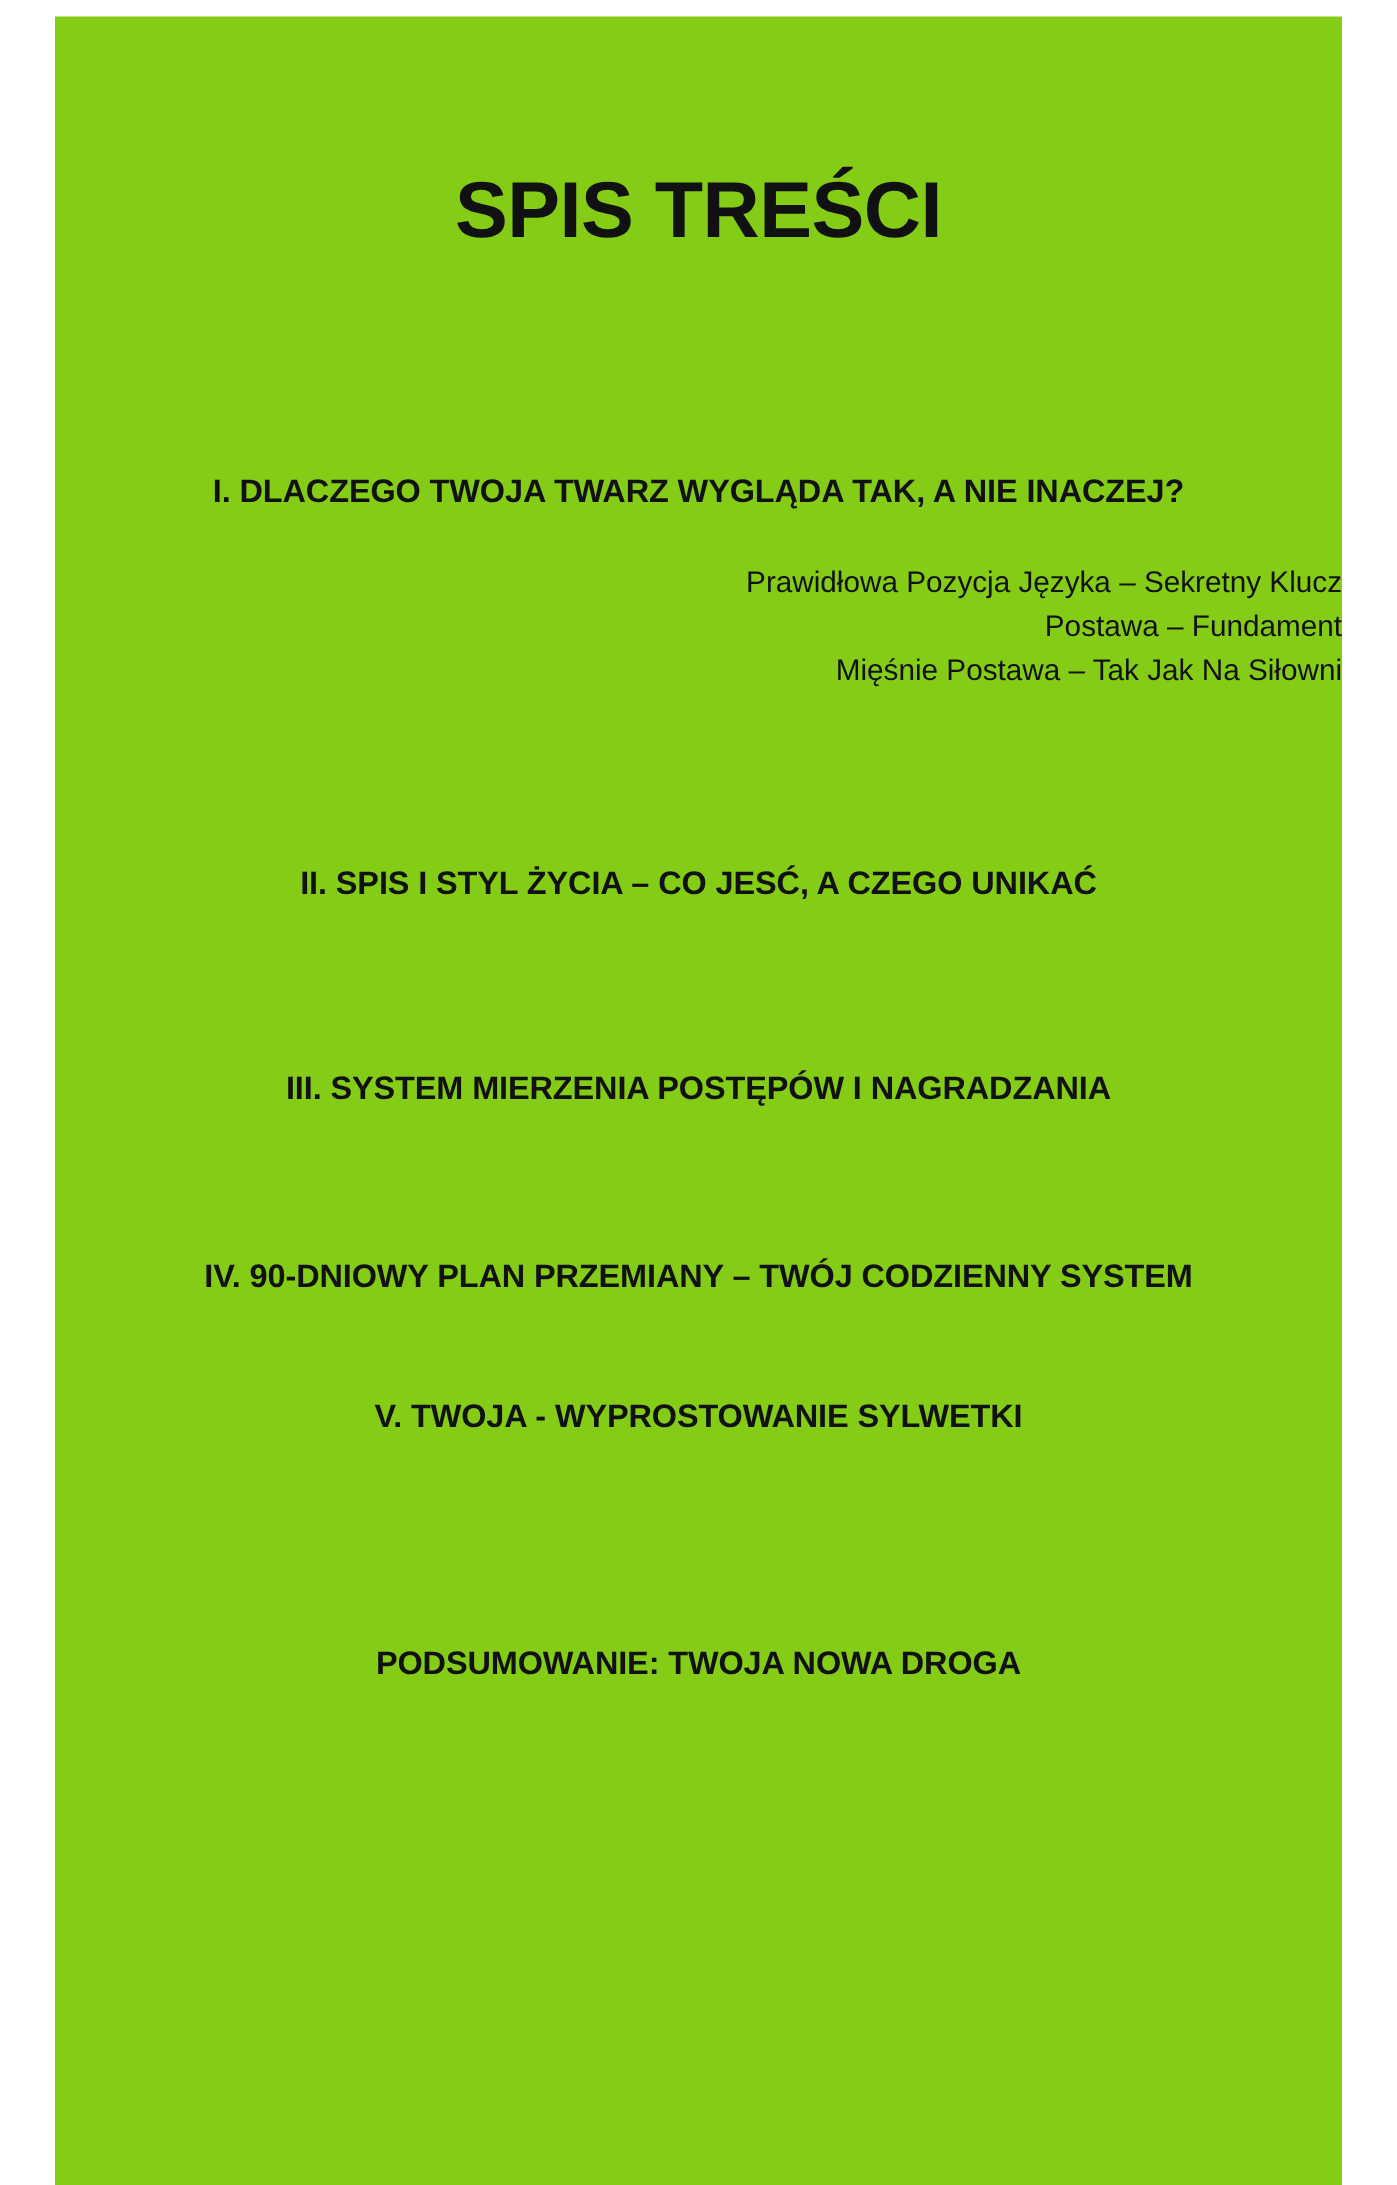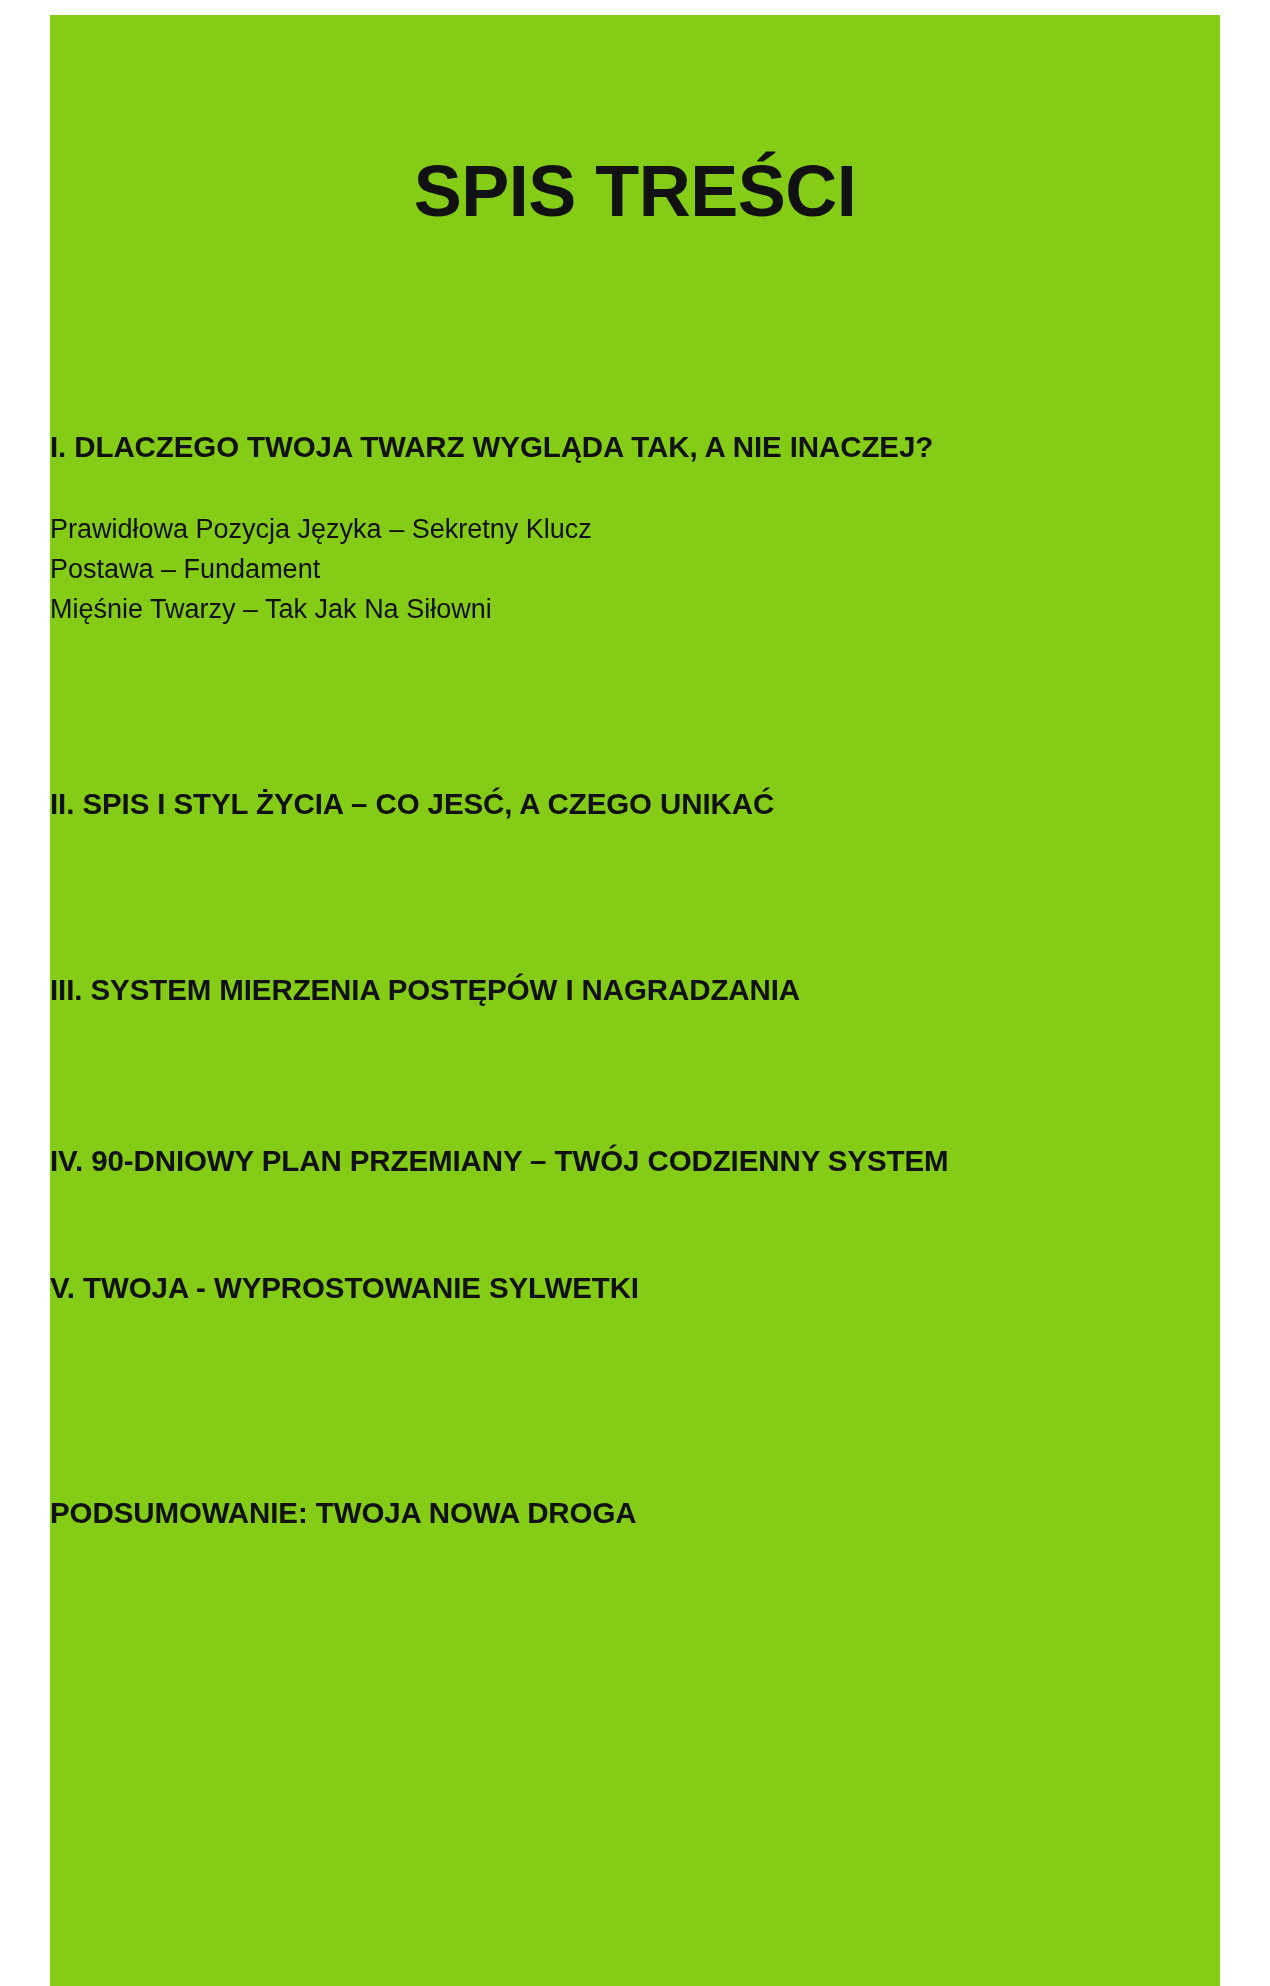--- a/index.html
+++ b/index.html
@@ -44,32 +44,32 @@
     top: 415px;
     left: 0;
     width: 100%;
   }
 
   .section {
     width: 100%;
   }
 
   .section-heading {
-    text-align: left;
+    text-align: center;
     font-size: 29.5px;
     font-weight: 800;
     letter-spacing: -0.1px;
     line-height: 1.15;
     color: #111111;
     white-space: nowrap;
   }
 
   .subitems {
     margin-top: 46px;
-    text-align: left;
+    text-align: right;
   }
 
   .subitem {
     font-size: 27px;
     font-weight: 400;
     line-height: 1.48;
     color: #111111;
     white-space: nowrap;
   }
 
@@ -88,21 +88,21 @@
 
   <h1 class="page-title">SPIS TREŚCI</h1>
 
   <div class="toc">
 
     <div class="section">
       <div class="section-heading">I. DLACZEGO TWOJA TWARZ WYGLĄDA TAK, A NIE INACZEJ?</div>
       <div class="subitems">
         <div class="subitem">Prawidłowa Pozycja Języka – Sekretny Klucz</div>
         <div class="subitem">Postawa – Fundament</div>
-        <div class="subitem">Mięśnie Twarzy – Tak Jak Na Siłowni</div>
+        <div class="subitem">Mięśnie Postawa – Tak Jak Na Siłowni</div>
       </div>
     </div>
 
     <div class="gap-after-s1"></div>
 
     <div class="section">
       <div class="section-heading">II. SPIS I STYL ŻYCIA – CO JESĆ, A CZEGO UNIKAĆ</div>
     </div>
 
     <div class="gap-after-s2"></div>

